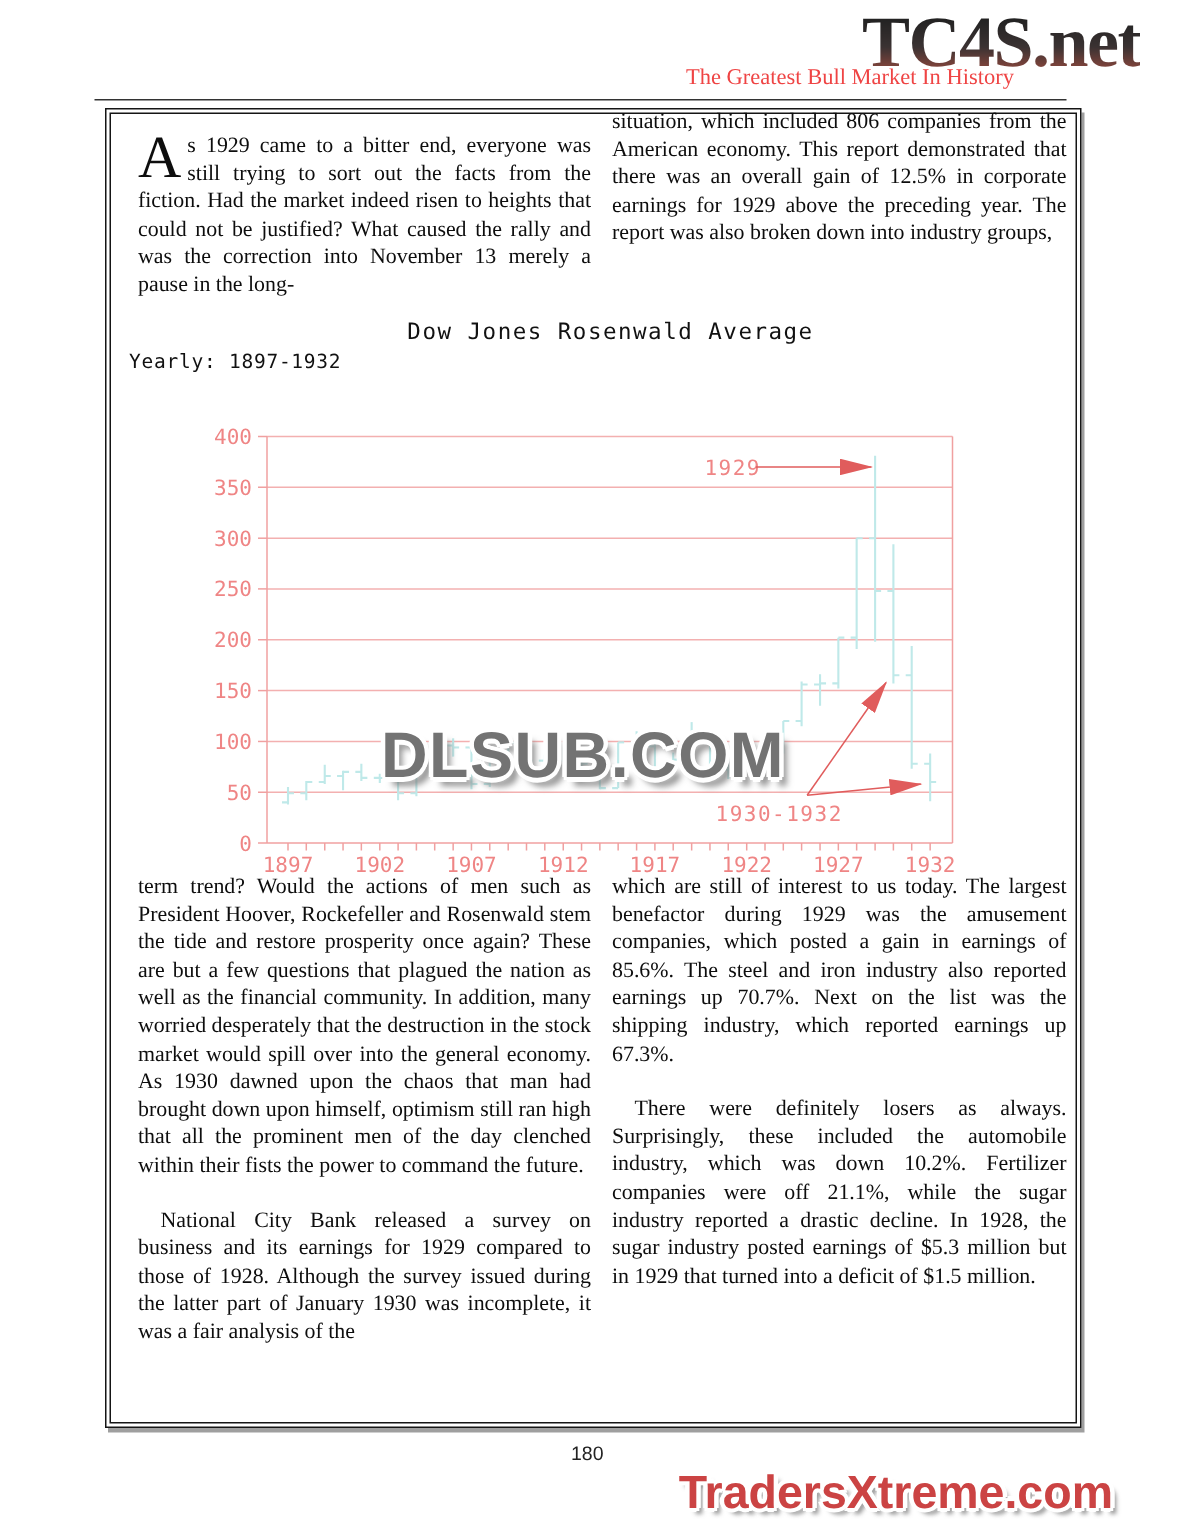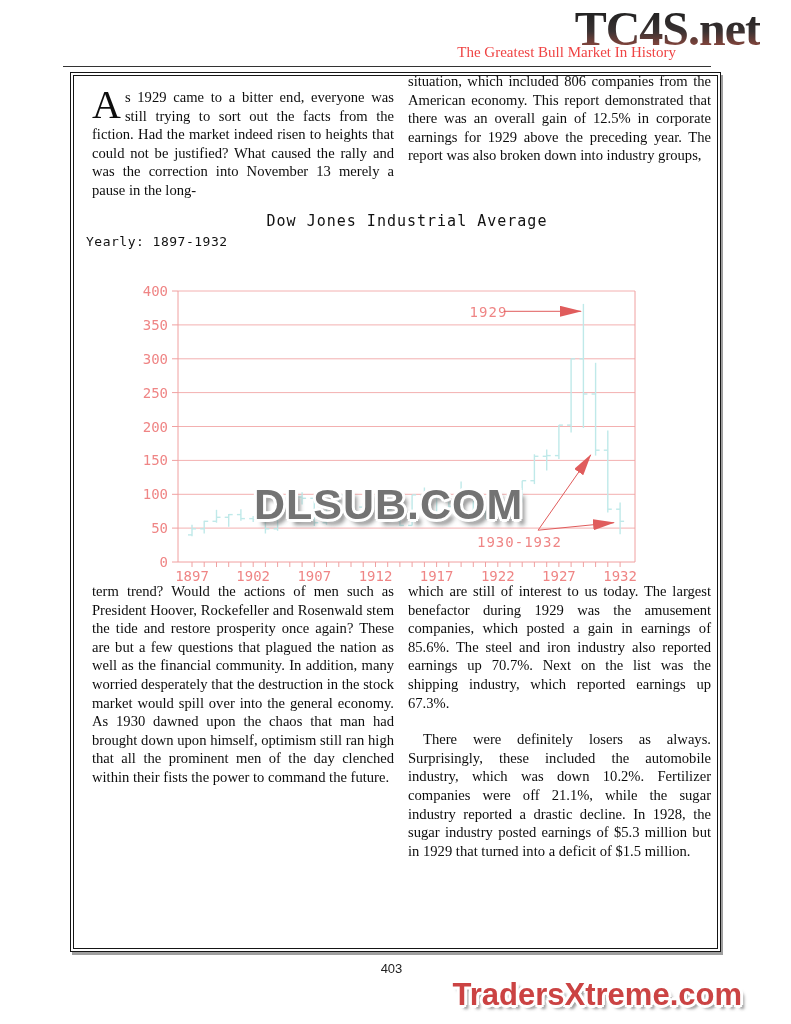--- a/index.html
+++ b/index.html
@@ -66,21 +66,21 @@
 
   <div class="page-frame"></div>
 
   <div class="coltext" id="top-left">
     <p class="body-text"><span class="dropcap">A</span><span>s 1929 came to a bitter end, everyone was still trying to sort out the facts from the fiction.  Had the market indeed risen to heights that could not be justified? What caused the rally and was the correction into November 13 merely a pause in the long-</span></p>
   </div>
   <div class="coltext" id="top-right">
     <p>situation, which included 806 companies from the American economy.  This report demonstrated that there was an overall gain of 12.5% in corporate earnings for 1929 above the preceding year.  The report was also broken down into industry groups,</p>
   </div>
 
-  <div class="chart-title">Dow Jones Industrial Average</div>
+  <div class="chart-title">Dow Jones Rosenwald Average</div>
   <div class="chart-subtitle">Yearly: 1897-1932</div>
   <svg id="djia-chart" width="525" height="315" viewBox="0 0 525 315">
       <defs>
         <marker id="arrw" viewBox="0 0 10 5" refX="9.5" refY="2.5" markerWidth="22" markerHeight="11" orient="auto">
           <path d="M0,0 L10,2.5 L0,5 z" fill="#e05c5c"></path>
         </marker>
       </defs>
       <line x1="48" y1="288.0" x2="505" y2="288.0" stroke="#f0a0a0" stroke-width="1"></line>
       <line x1="42" y1="288.0" x2="48" y2="288.0" stroke="#f0a0a0" stroke-width="1"></line>
       <text x="38" y="293.0" text-anchor="end" font-size="14" fill="#ef8585">0</text>
@@ -265,22 +265,23 @@
       <text x="339.6" y="42.7" font-size="14" letter-spacing="1" fill="#ef8585">1929</text>
       <line x1="373.9" y1="37.3" x2="450.9" y2="37.3" stroke="#e05c5c" stroke-width="1" marker-end="url(#arrw)"></line>
       <text x="347.0" y="273.1" font-size="14" letter-spacing="1" fill="#ef8585">1930-1932</text>
       <line x1="408.1" y1="256.2" x2="460.7" y2="181.0" stroke="#e05c5c" stroke-width="1" marker-end="url(#arrw)"></line>
       <line x1="408.1" y1="256.2" x2="483.9" y2="248.7" stroke="#e05c5c" stroke-width="1" marker-end="url(#arrw)"></line>
     </svg>
   <div class="watermark">DLSUB.COM</div>
 
   <div class="coltext" id="bottom-left">
     <p>term trend?  Would the actions of men such as President Hoover, Rockefeller and Rosenwald stem the tide and restore prosperity once again?  These are but a few questions that plagued the nation as well as the financial community.  In addition, many worried desperately that the destruction in the stock market would spill over into the general economy.  As 1930 dawned upon the chaos that man had brought down upon himself, optimism still ran high that all the prominent men of the day clenched within their fists the power to command the future.</p>
+    <p class="indent">National City Bank released a survey on business and its earnings for 1929 compared to those of 1928. Although the survey issued during the latter part of January 1930 was incomplete, it was a fair analysis of the</p>
   </div>
   <div class="coltext" id="bottom-right">
     <p>which are still of interest to us today.  The largest benefactor during 1929 was the amusement companies, which posted a gain in earnings of 85.6%.  The steel and iron industry also reported earnings up 70.7%.  Next on the list was the shipping industry, which reported earnings up 67.3%.</p>
     <p class="indent">There were definitely losers as always. Surprisingly, these included the automobile industry, which was down 10.2%.  Fertilizer companies were off 21.1%, while the sugar industry reported a drastic decline.  In 1928, the sugar industry posted earnings of $5.3 million but in 1929 that turned into a deficit of $1.5 million.</p>
   </div>
 
-  <div class="page-number">403</div>
+  <div class="page-number">180</div>
   <div class="footer-logo">TradersXtreme.com</div>
 
 </div>
 
 </body></html>

